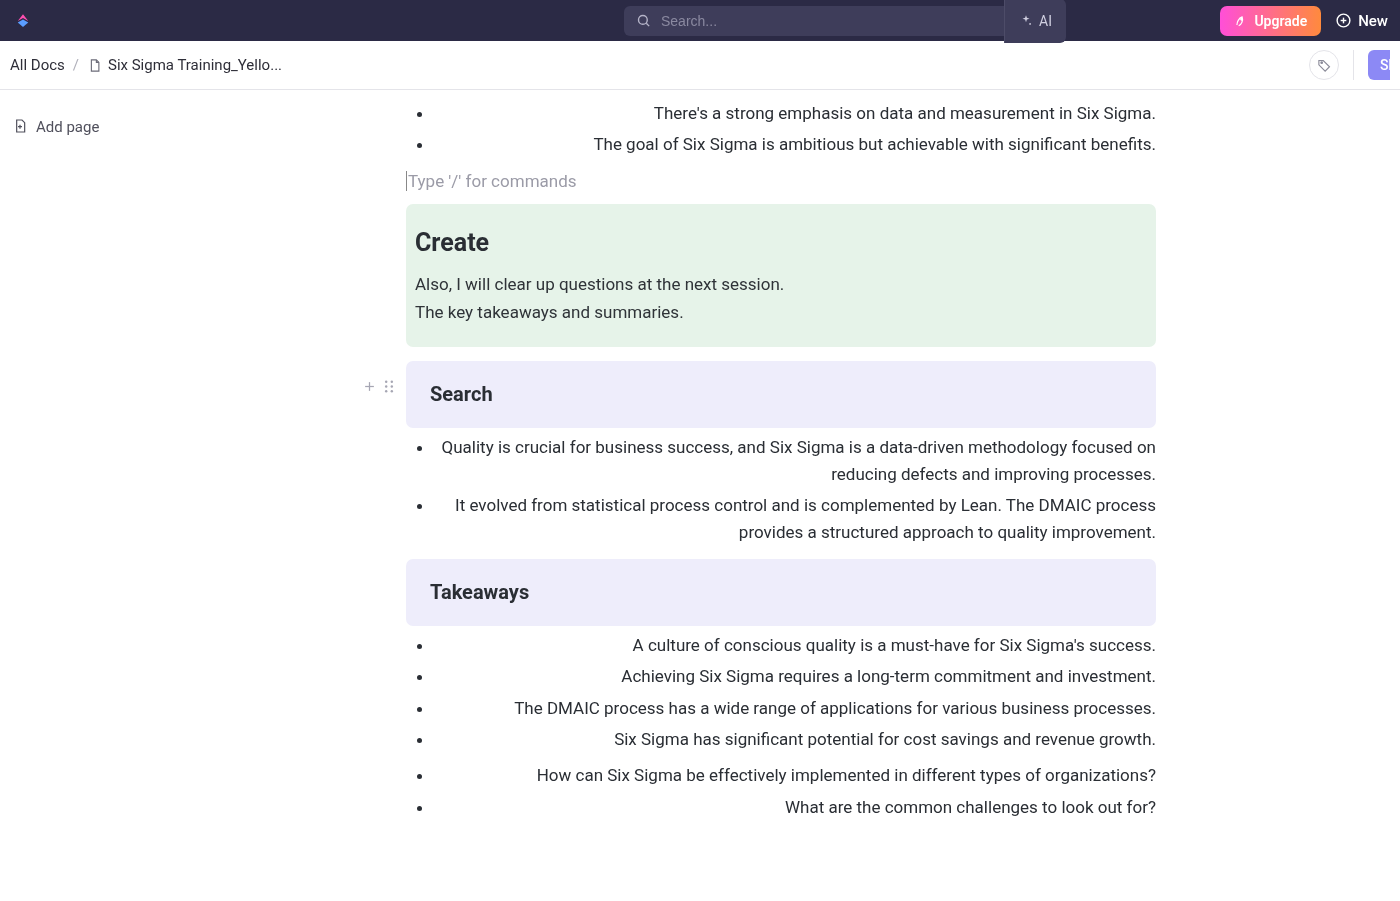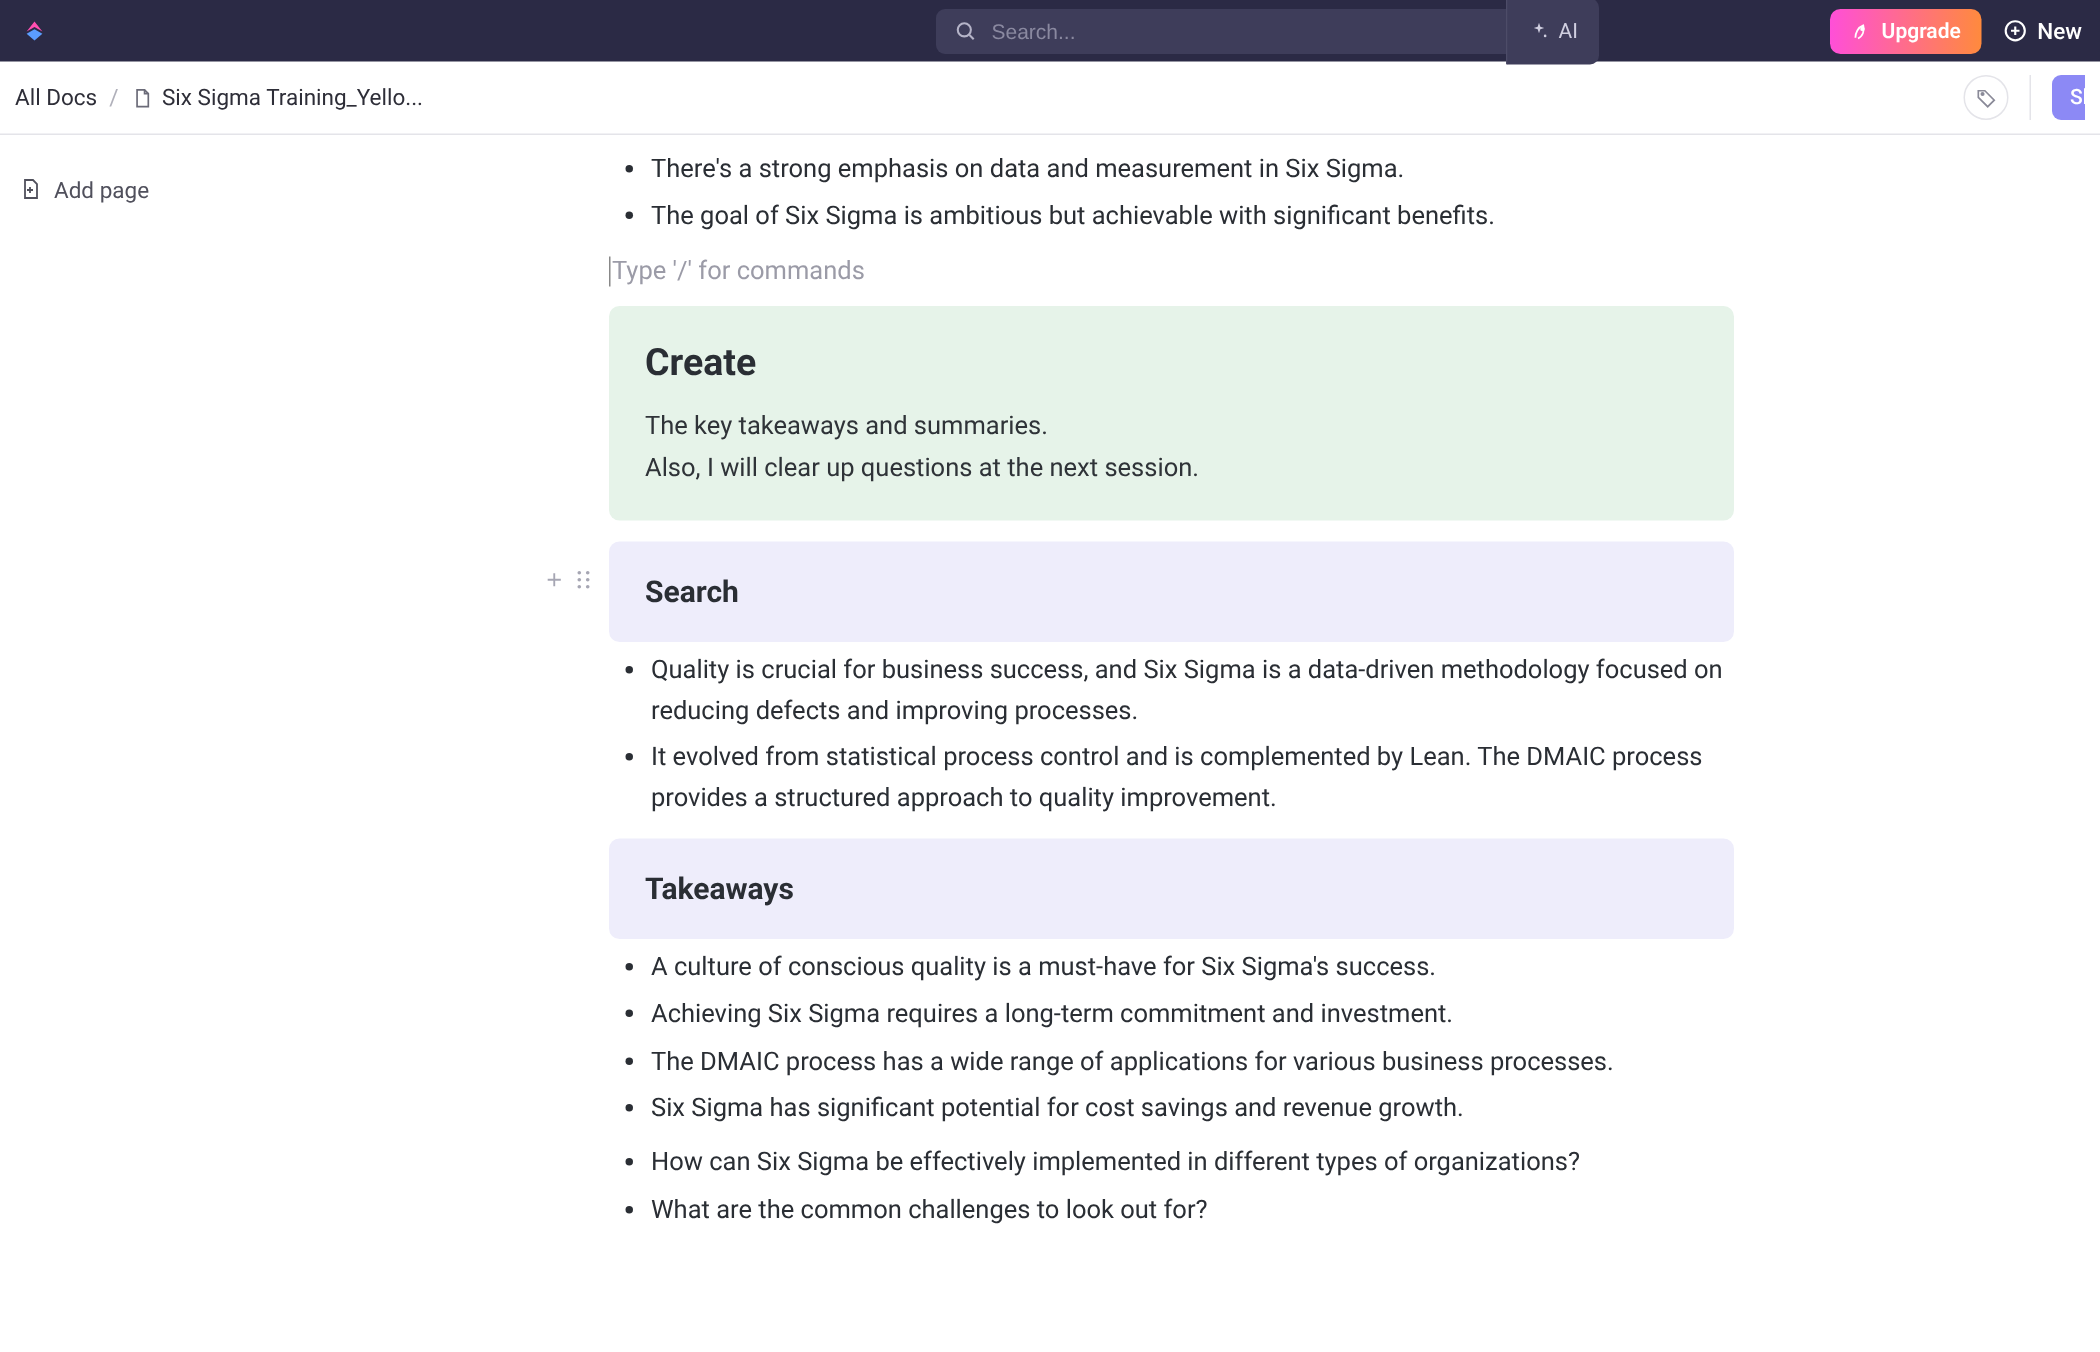--- a/index.html
+++ b/index.html
@@ -157,36 +157,37 @@
     width: 750px;
     top: 0;
     font-size: 17px;
     line-height: 1.55;
     color: var(--body-text);
   }
   .bullet-list {
     list-style: disc;
     padding-left: 28px;
     margin: 6px 0 10px 0;
+    text-align: right;
   }
   .bullet-list li { margin: 5px 0; }
   .cmd-placeholder {
     color: var(--muted-text);
     font-size: 17px;
     margin: 2px 0 10px 0;
     cursor: text;
   }
   .cursor-mark {
     border-left: 1px solid #888;
     padding-left: 1px;
   }
   .block-create {
     background: var(--create-bg);
     border-radius: 7px;
-    padding: 20px 24px;
+    padding: 20px 9px;
     margin-top: 6px;
   }
   .block-create h2 {
     margin: 0 0 8px 0;
     font-size: 25px;
     font-weight: 700;
   }
   .block-create p {
     margin: 2px 0;
     font-size: 17px;
@@ -320,22 +321,22 @@
         <li>There's a strong emphasis on data and measurement in Six Sigma.</li>
         <li>The goal of Six Sigma is ambitious but achievable with significant benefits.</li>
       </ul>
 
       <div class="cmd-placeholder">
         <span class="cursor-mark"></span><span>Type '/' for commands</span>
       </div>
 
       <div class="block-create">
         <h2>Create</h2>
+        <p>Also, I will clear up questions at the next session.</p>
         <p>The key takeaways and summaries.</p>
-        <p>Also, I will clear up questions at the next session.</p>
       </div>
 
       <div class="section-head">
         <div class="block-gutter">
           <span class="gutter-btn">
             <span class="icon">
               <svg width="15" height="15" viewBox="0 0 24 24" stroke="#a6a6b3" stroke-width="2">
                   <line x1="12" y1="5" x2="12" y2="19"></line>
                   <line x1="5" y1="12" x2="19" y2="12"></line>
                 </svg>

